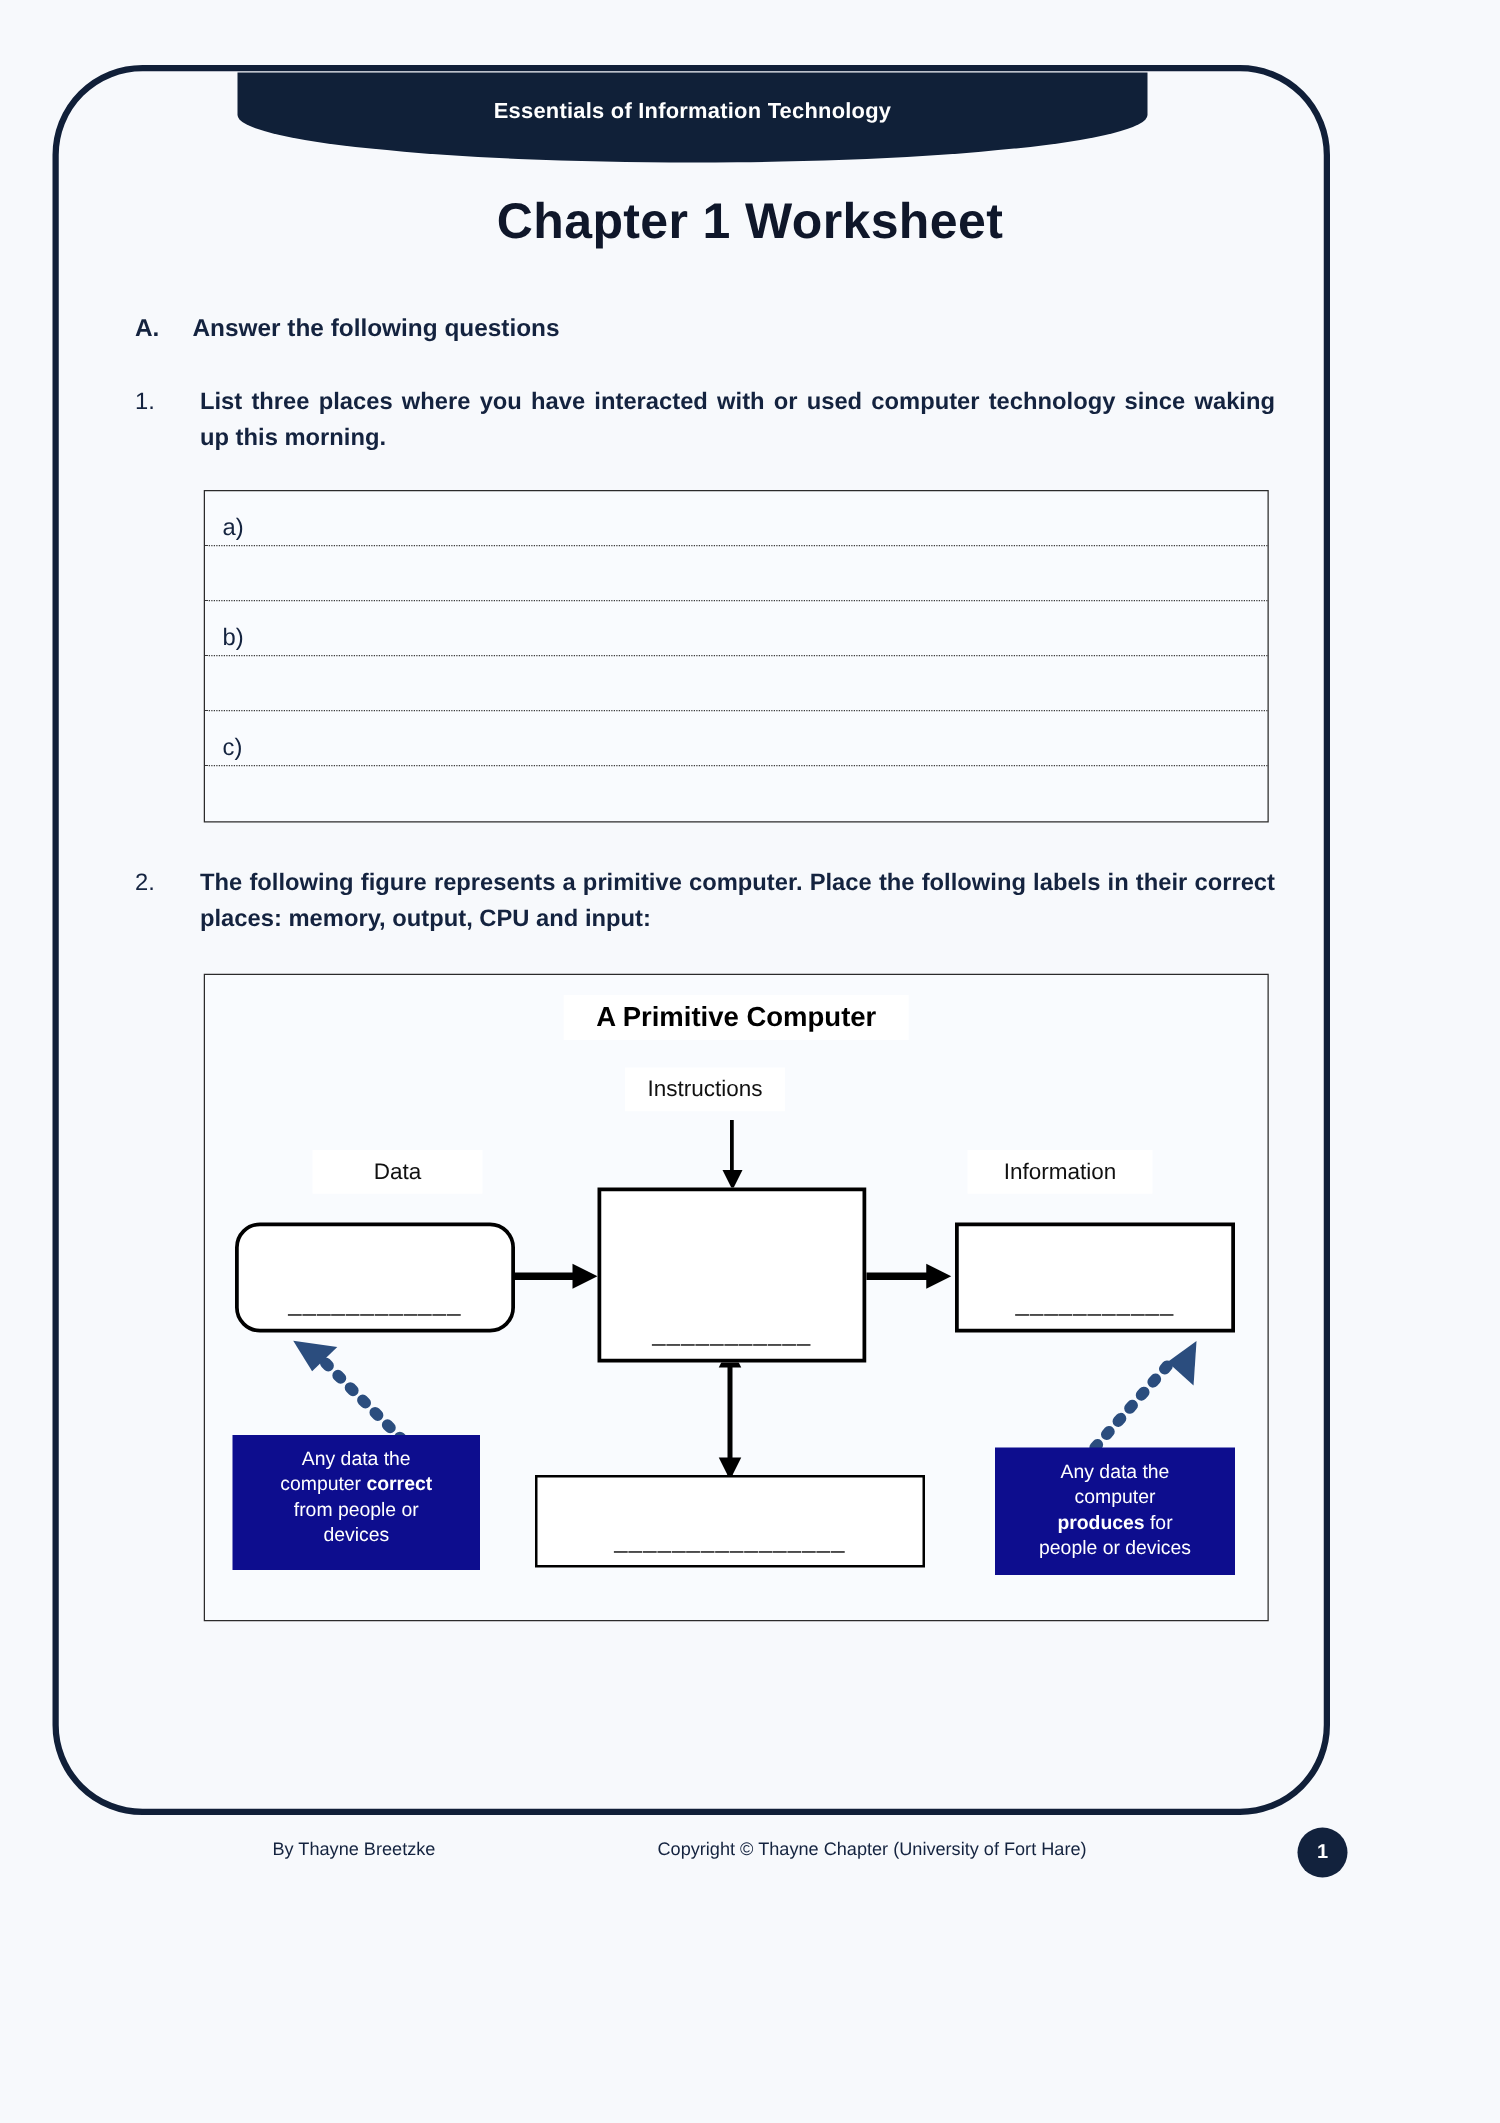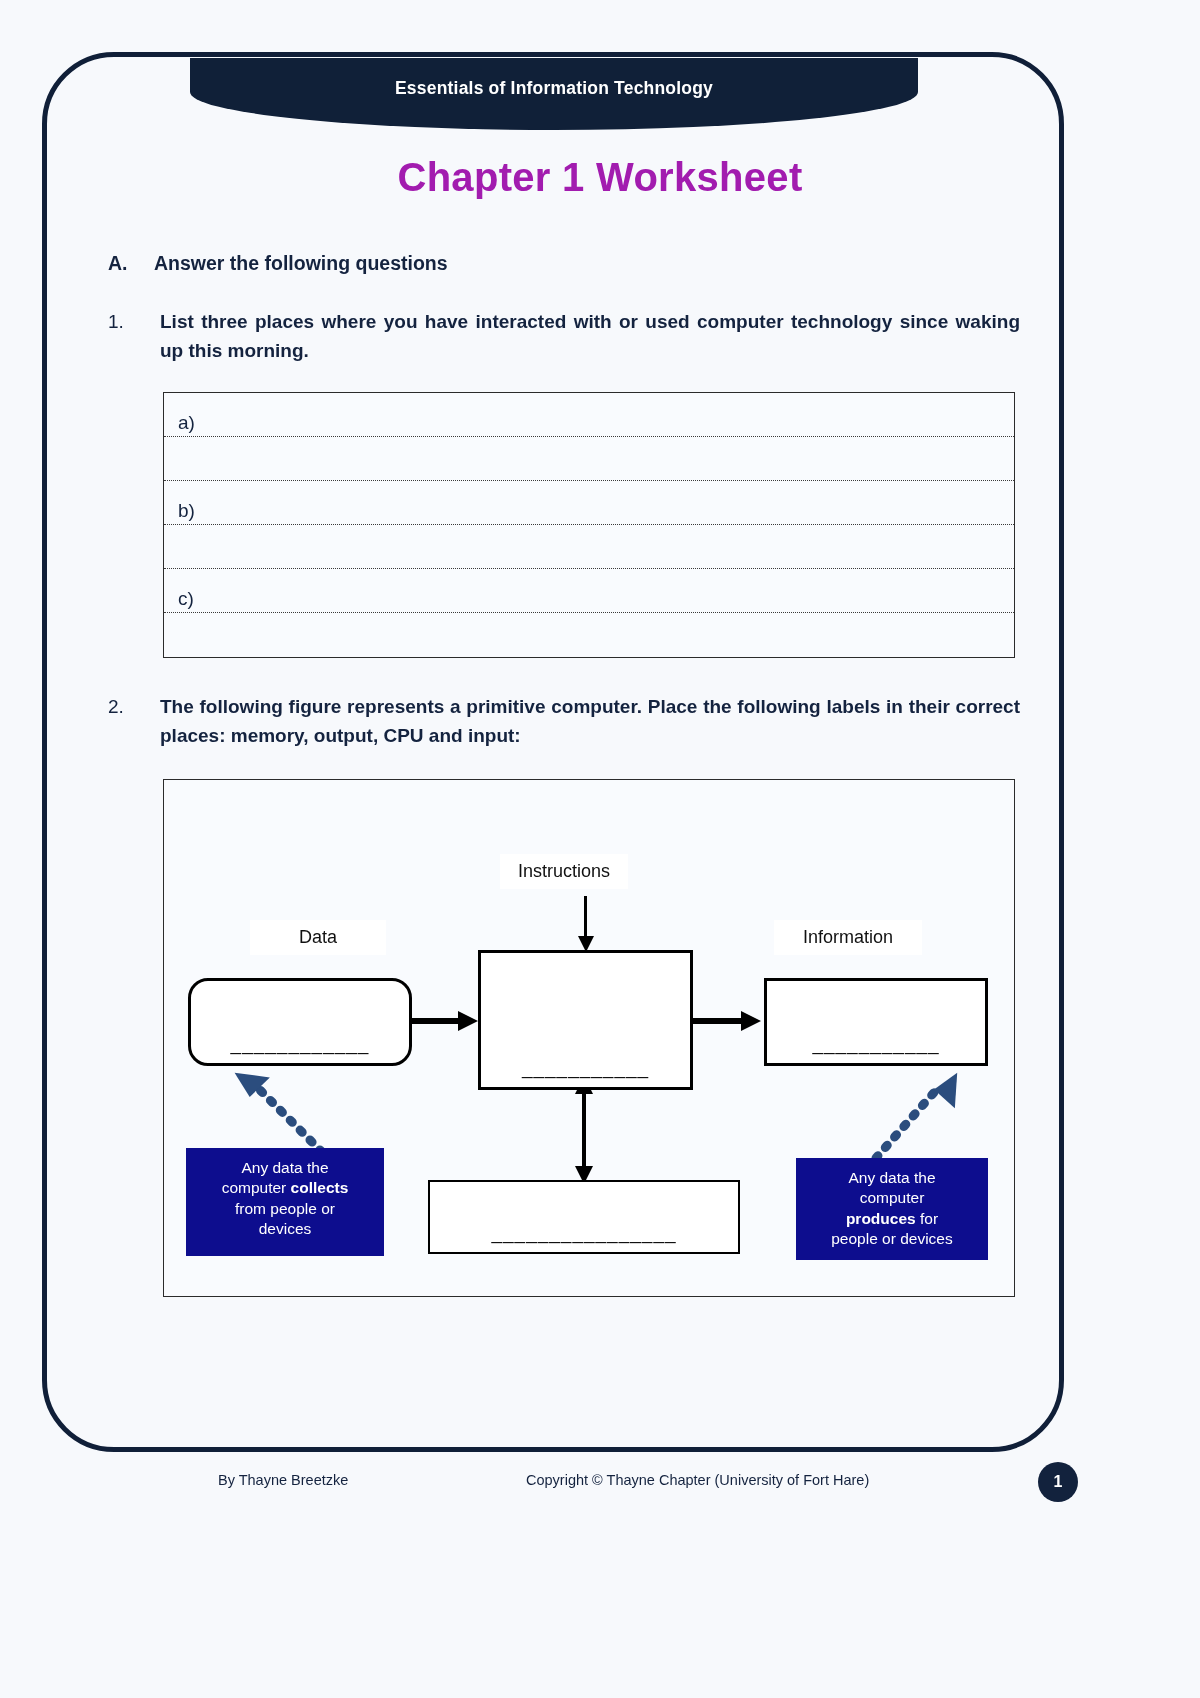--- a/index.html
+++ b/index.html
@@ -45,21 +45,21 @@
     white-space:nowrap;
   }
 
   
   .doc-title{
     position:absolute;
     left:0; right:0; top:155px;
     text-align:center;
     font-size:40px;
     font-weight:bold;
-    color:#a21caf;
+    color:#0f172a;
     letter-spacing:.3px;
     z-index:4;
   }
 
   
   .content{
     position:absolute;
     left:108px; top:252px;
     width:912px;
     z-index:4;
@@ -294,20 +294,21 @@
     </div>
   </div>
 
   <div class="q-item" style="margin-top:34px;">
     <div class="q-num">2.</div>
     <div class="q-text">The following figure represents a primitive computer.  Place the following labels in their correct places: memory, output, CPU and input:</div>
   </div>
 
   <div class="figure-frame">
 
+    <div class="fig-title">A Primitive Computer</div>
 
     <div class="lbl lbl-instructions">Instructions</div>
     <div class="lbl lbl-data">Data</div>
     <div class="lbl lbl-information">Information</div>
 
     <div class="arrow-line ar-instr-line"></div>
     <div class="arrow-head ar-instr-head"></div>
 
     <div class="arrow-line ar-in-line"></div>
     <div class="arrow-head ar-in-head"></div>
@@ -337,21 +338,21 @@
       <polygon points="40,6 62,34 34,34" fill="#2b4d7e" transform="rotate(-44 46 22)"></polygon>
     </svg>
 
     <svg class="dotted-arrow" style="left:690px; top:284px;" width="130" height="100">
       <line x1="22" y1="94" x2="84" y2="24" stroke="#2b4d7e" stroke-width="9" stroke-dasharray="3 11" stroke-linecap="round"></line>
       <polygon points="92,6 114,34 86,34" fill="#2b4d7e" transform="rotate(42 94 22)"></polygon>
     </svg>
 
     <div class="callout callout-left">
       <span>Any data the</span><br>
-      <span>computer </span><b>collects</b><br>
+      <span>computer </span><b>correct</b><br>
       <span>from people or</span><br>
       <span>devices</span>
     </div>
 
     <div class="callout callout-right">
       <span>Any data the</span><br>
       <span>computer</span><br>
       <b>produces</b><span> for</span><br>
       <span>people or devices</span>
     </div>

